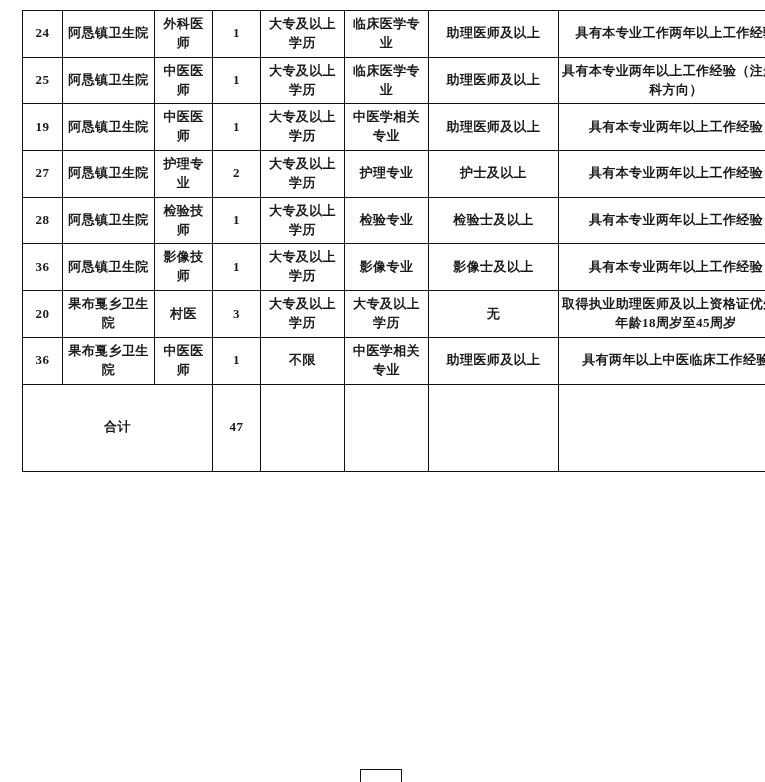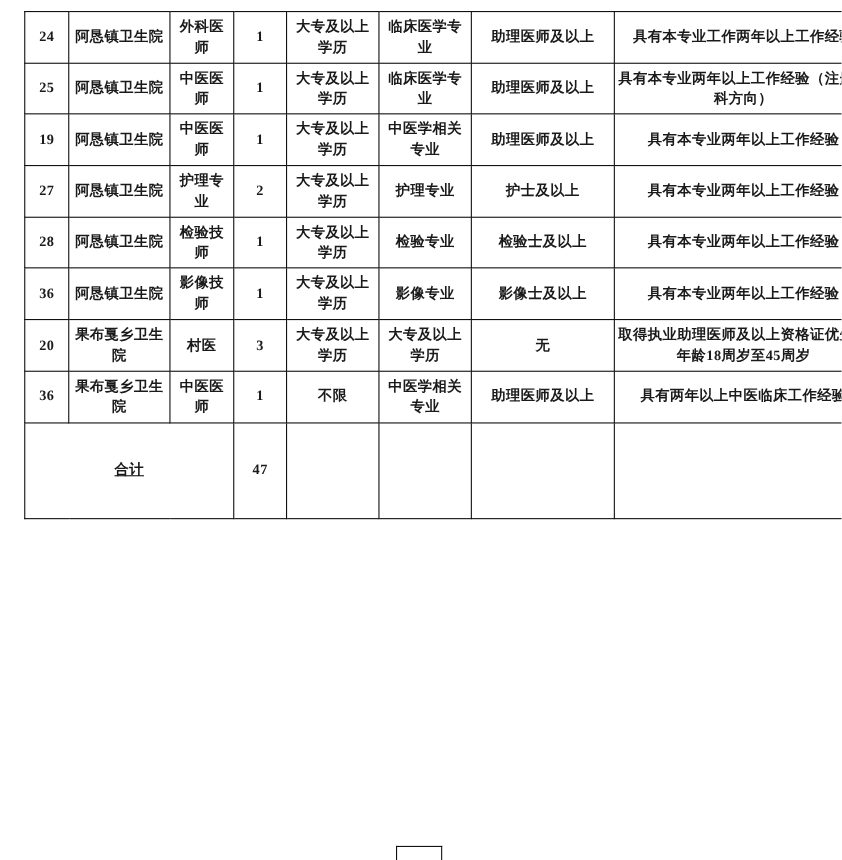--- a/index.html
+++ b/index.html
@@ -51,21 +51,20 @@
   td.num-cell { font-size: 14px; }
   td.other-cell {
     font-size: 13px;
     line-height: 1.7;
     padding: 4px 8px;
   }
   td.total-label {
     font-size: 14px;
     line-height: 1.6;
     height: 78px;
-    text-decoration: underline;
   }
   td.total-value {
     font-size: 15px;
     font-weight: 700;
     margin-top: 12px;
   }
   .blank { border-left: 1px solid #111111; border-right: 1px solid #111111; }
   .footer-box {
     position: absolute;
     left: 360px;

